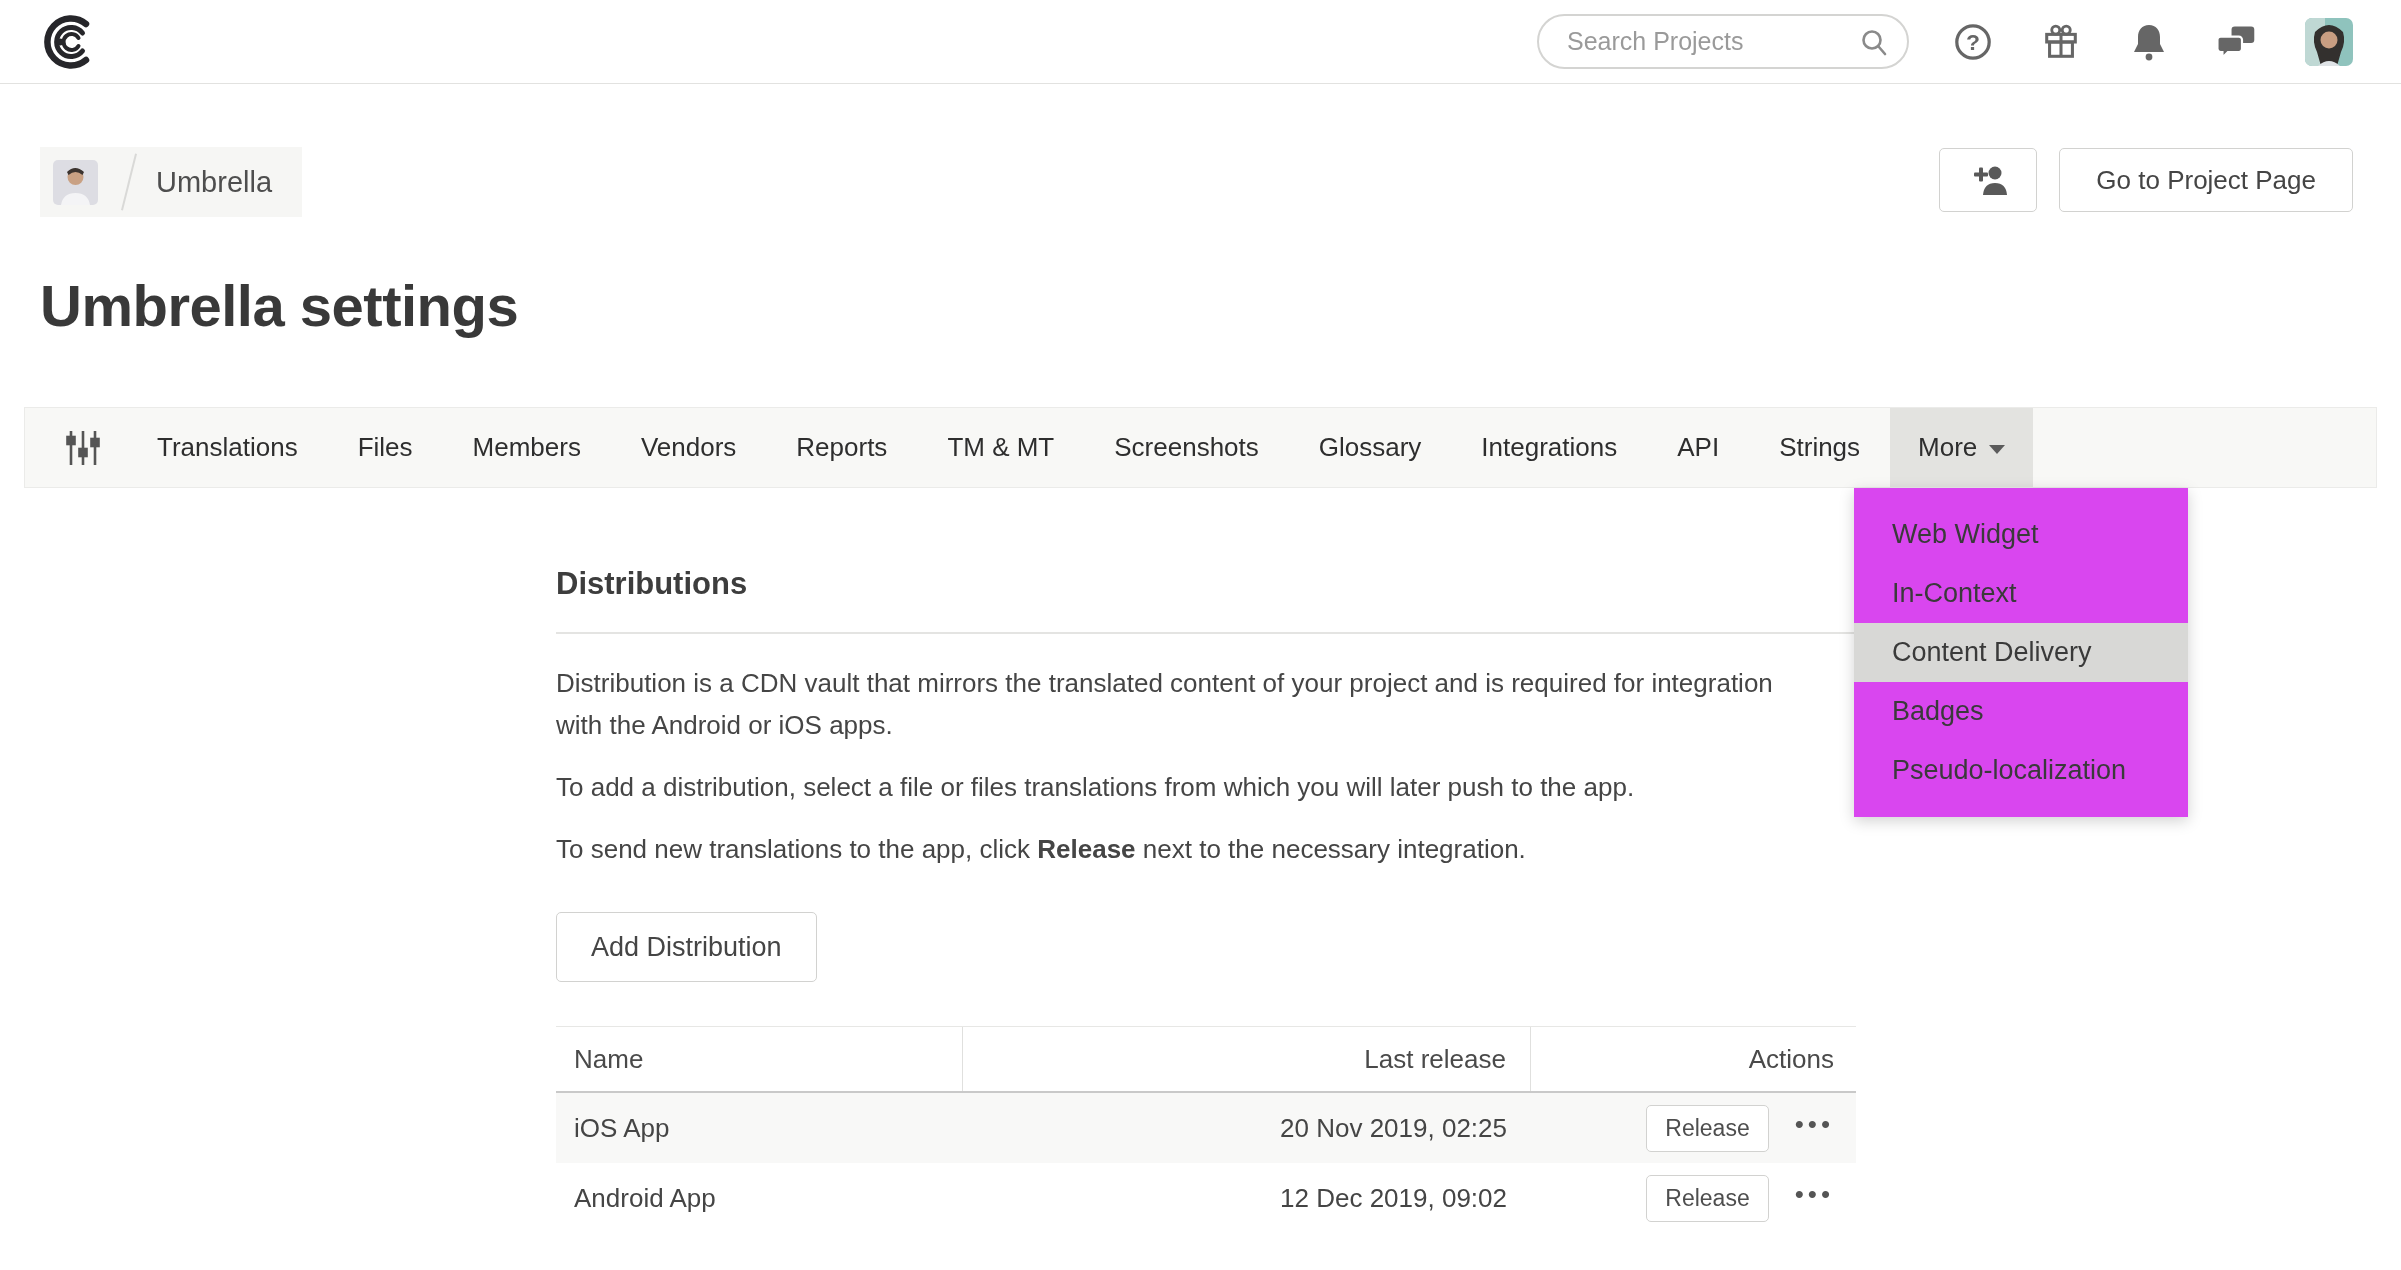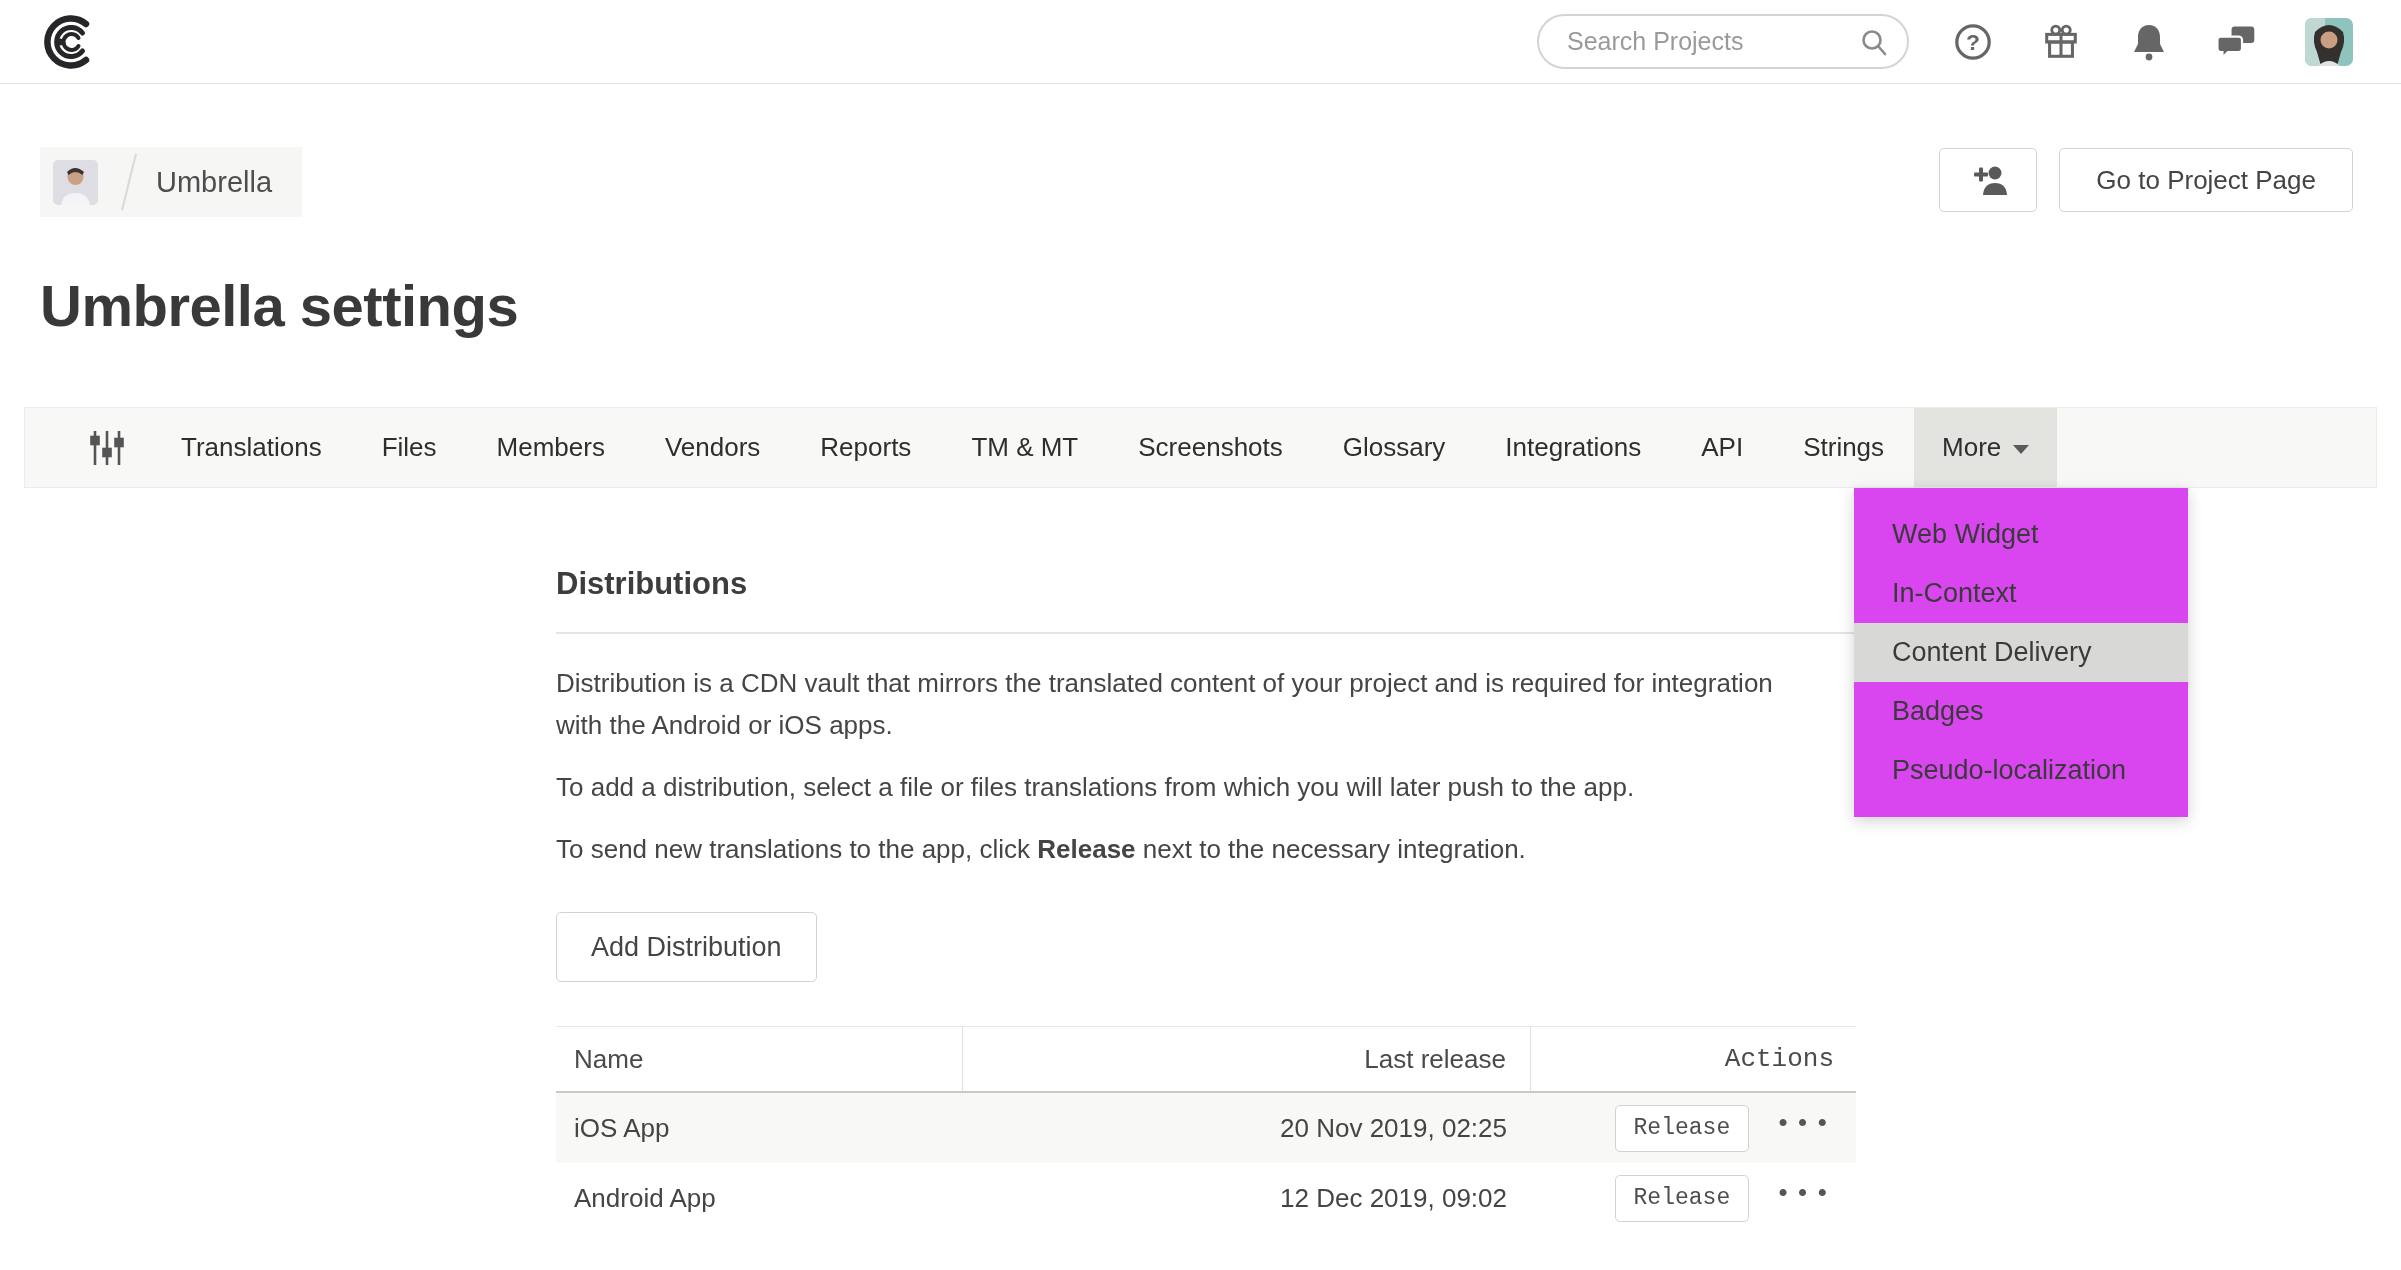--- a/index.html
+++ b/index.html
@@ -38,21 +38,21 @@
   .btn { background:#fff; border:1px solid #d2d2d0; border-radius:5px; color:#454545;
          display:flex; align-items:center; justify-content:center; cursor:pointer; }
   .btn-invite { width:98px; height:64px; }
   .btn-project { height:64px; padding:0 36px; font-size:26px; }
 
   
   .h1 { position:absolute; left:40px; top:272px; font-size:58px; font-weight:700; color:#393939; letter-spacing:-0.5px; }
 
   
   .tabbar { position:absolute; left:24px; right:24px; top:407px; height:81px; background:#f8f8f6;
-            border:1px solid #ebebe9; display:flex; align-items:stretch; padding-left:40px; }
+            border:1px solid #ebebe9; display:flex; align-items:stretch; padding-left:16px; }
   .tab { display:flex; align-items:center; padding:0 30px; font-size:26px; color:#2e2e2e; cursor:pointer; white-space:nowrap; }
   .tab-icon { padding:0 26px 0 24px; }
   .tab-more { background:#e3e3e0; padding:0 28px; }
 
   
   .dropdown { position:absolute; left:1854px; top:488px; width:334px; background:#d946ef; padding:17px 0;
               box-shadow:0 4px 14px rgba(0,0,0,0.18); z-index:5; }
   .dd-item { height:59px; display:flex; align-items:center; padding-left:38px; font-size:27px; color:#3a3a3a; cursor:pointer; }
   .dd-item.active { background:#d8d8d6; }
 
@@ -66,21 +66,21 @@
 
   .btn-add { margin-top:42px; height:70px; padding:0 34px; font-size:27px; display:inline-flex; }
 
   
   .dist-table { margin-top:44px; width:1300px; border-top:1px solid #e7e7e5; }
   .t-row { display:flex; align-items:center; }
   .t-head { height:66px; border-bottom:2px solid #c9c9c9; }
   .t-head .t-cell { height:100%; display:flex; align-items:center; font-size:26px; color:#4a4a4a; }
   .c-name { width:407px; padding-left:18px; }
   .c-release { width:568px; justify-content:flex-end; text-align:right; padding-right:24px; }
-  .c-actions { width:325px; justify-content:flex-end; text-align:center; padding-right:22px;font-family:Liberation Mono, monospace; }
+  .c-actions { width:325px; justify-content:flex-end; text-align:center; padding-right:22px; }
   .t-head .c-name { border-right:1px solid #e0e0de; }
   .t-head .c-release { border-right:1px solid #e0e0de; }
   .t-body .t-row { height:70px; font-size:26px; color:#454545; }
   .t-body .t-row:nth-child(odd) { background:#f8f8f7; }
   .t-body .t-cell { display:flex; align-items:center; }
   .actions-cell { gap:26px; }
   .btn-release { height:47px; padding:0 18px; font-size:23px; border-radius:5px; color:#4e4e4e; }
   .ellipsis { font-size:26px; letter-spacing:4px; color:#555; cursor:pointer; line-height:1; padding-bottom:8px; }
 
   svg { display:block; }

